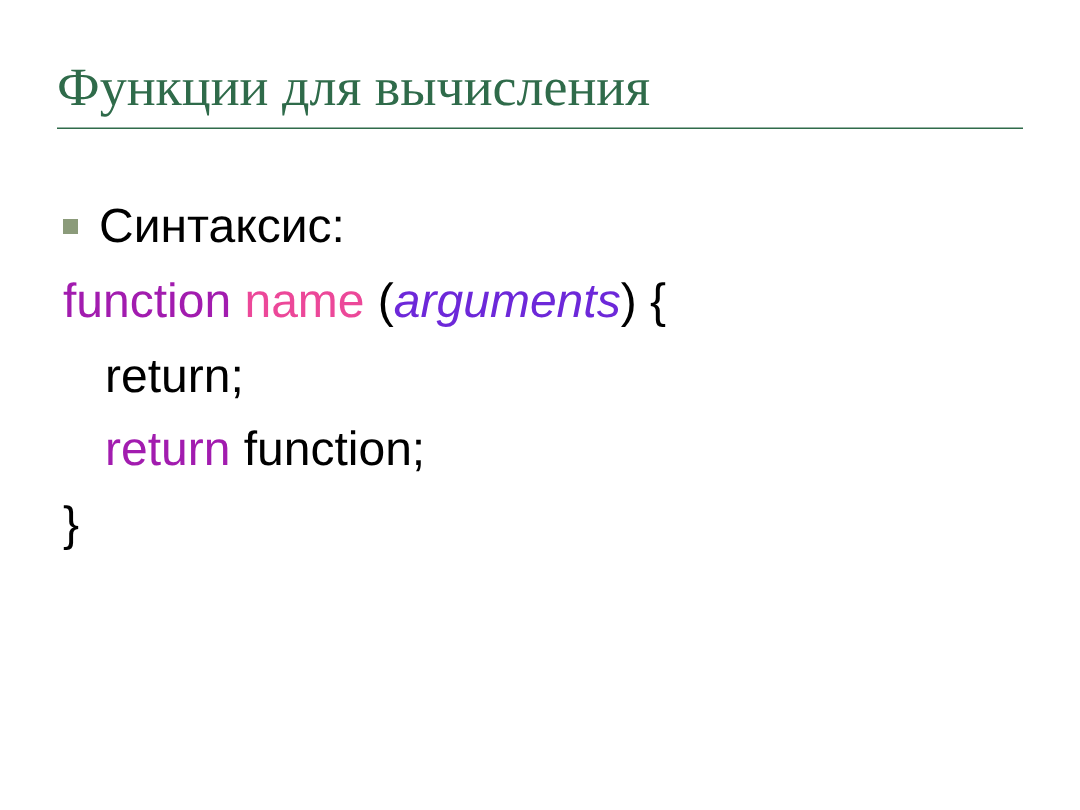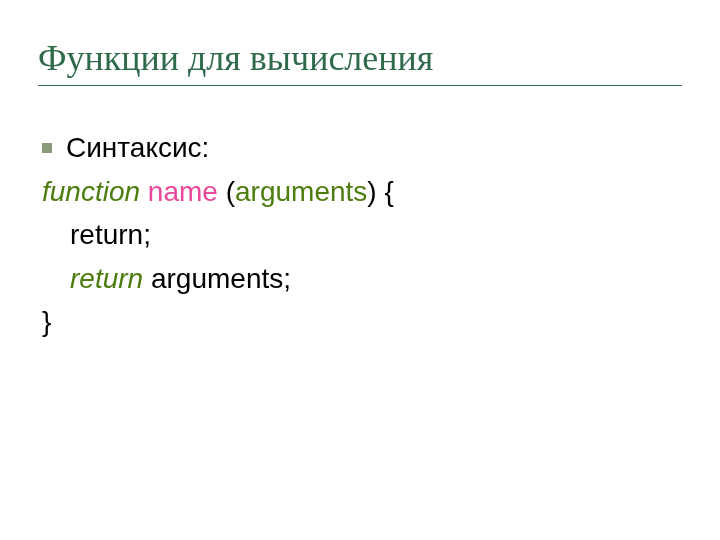--- a/index.html
+++ b/index.html
@@ -30,44 +30,44 @@
     font-weight: 400;
     margin: 0 0 6px 0;
     line-height: 1.15;
   }
   .rule {
     border: none;
     border-top: 1px solid #2F6B4A;
     margin: 0 0 40px 0;
   }
   .content {
-    font-size: 28px;
+    font-size: 32px;
     line-height: 1.55;
     margin-left: 4px;
   }
   .bullet-row {
     display: flex;
     align-items: center;
   }
   .bullet {
     width: 10px;
     height: 10px;
     background: #8B9B7A;
     margin-right: 14px;
     flex: 0 0 auto;
     display: inline-block;
   }
   .line {
     display: block;
     white-space: pre;
   }
   .indent1 { padding-left: 28px; }
-  .kw-blue { color: #4d7c0f; font-style: italic; }
+  .kw-blue { color: #a21caf; }
   .kw-red { color: #ec4899; }
-  .kw-green { color: #4d7c0f; }
+  .kw-green { color: #6d28d9; font-style: italic; }
   .page-num {
     position: absolute;
     right: 36px;
     bottom: 4px;
     font-size: 13px;
     color: #701a75;
   }
 </style>
 </head>
 <body>
@@ -81,20 +81,20 @@
 
     <div class="bullet-row">
       <span class="bullet"></span>
       <span>Синтаксис:</span>
     </div>
 
     <span class="line"><span class="kw-blue">function</span> <span class="kw-red">name</span> <span>(</span><span class="kw-green">arguments</span><span>)</span> <span>{</span></span>
 
     <span class="line indent1"><span>return;</span></span>
 
-    <span class="line indent1"><span class="kw-blue">return</span> <span>arguments;</span></span>
+    <span class="line indent1"><span class="kw-blue">return</span> <span>function;</span></span>
 
     <span class="line"><span>}</span></span>
 
   </div>
 
   <div class="page-num">14</div>
 </div>
 
 </body></html>

